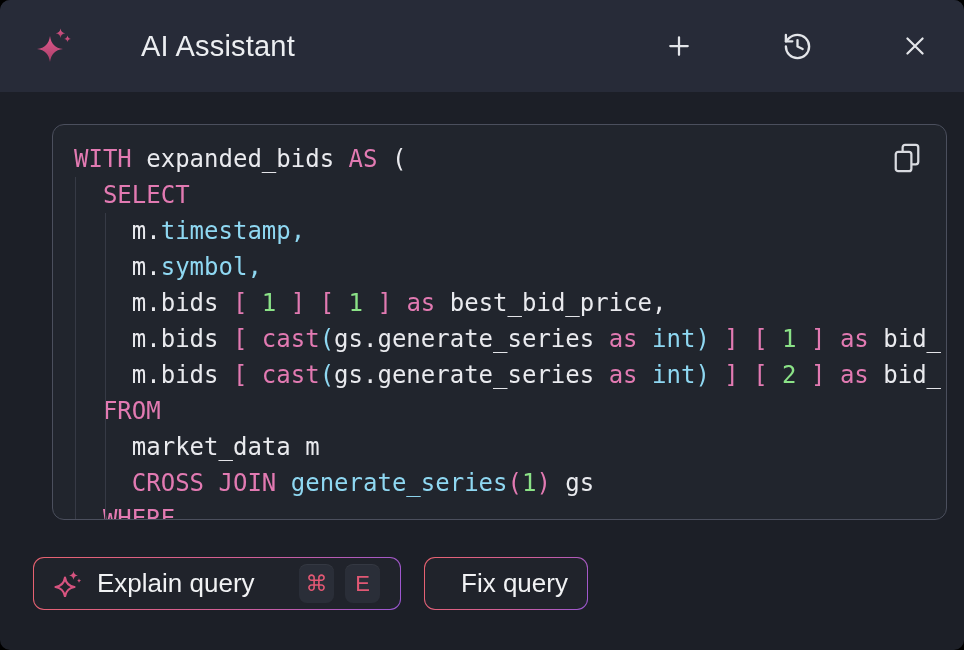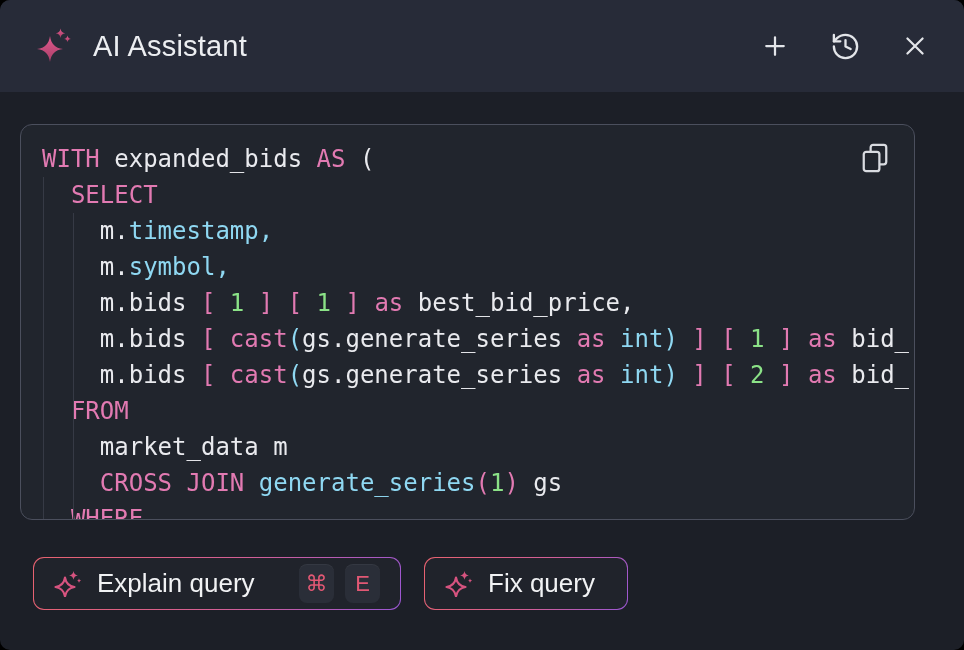--- a/index.html
+++ b/index.html
@@ -1,28 +1,28 @@
 <!DOCTYPE html>
 <html><head>
 <meta charset="utf-8">
 <style>
   html,body{margin:0;padding:0;background:#000;}
   body{width:964px;height:650px;font-family:"Liberation Sans",sans-serif;overflow:hidden;}
   .window{width:964px;height:650px;background:#1c1f27;border-radius:10px;overflow:hidden;position:relative;}
 
   
-  .hdr{height:92px;background:#272b38;display:flex;align-items:center;padding:0 27px 0 34px;box-sizing:border-box;}
+  .hdr{height:92px;background:#272b38;display:flex;align-items:center;padding:0 27px 0 34px;box-sizing:border-box;gap:48px;}
   .hdr-logo{width:40px;height:40px;flex:0 0 auto;}
   .hdr-title{color:#eceef1;font-size:29px;margin-left:19px;letter-spacing:.2px;}
   .hdr-spacer{flex:1;}
   .icon-btn{background:none;border:none;padding:0;margin:0;width:44px;height:44px;display:flex;align-items:center;justify-content:center;cursor:pointer;}
   .icon-btn + .icon-btn{margin-left:26px;}
 
   
-  .codebox{position:absolute;left:20px;top:124px;width:895px;height:396px;box-sizing:border-box;
+  .codebox{position:absolute;left:52px;top:124px;width:895px;height:396px;box-sizing:border-box;
     background:#21252d;border:1px solid #4b4f5d;border-radius:12px;overflow:hidden;}
   .codebox pre{margin:0;padding:16px 0 0 21px;font-family:"DejaVu Sans Mono",monospace;
     font-size:24px;line-height:36px;color:#e9eaee;white-space:pre;}
   .guide{position:absolute;width:1px;background:#363a45;bottom:0;}
   .g1{left:22px;top:52px;}
   .g2{left:52px;top:88px;}
   .copy-btn{position:absolute;top:18px;right:24px;width:30px;height:30px;background:none;border:none;padding:0;cursor:pointer;z-index:3;}
 
   .tk-kw{color:#e27ab2;}
   .tk-pl{color:#e9eaee;}
@@ -31,21 +31,21 @@
   .tk-cy{color:#8fd8f2;}
 
   
   .actions{position:absolute;left:33px;top:557px;display:flex;gap:23px;}
   .btn-ai{height:53px;border-radius:11px;border:1.5px solid transparent;cursor:pointer;
     background:linear-gradient(#20232b,#20232b) padding-box,
                linear-gradient(115deg,#e8626f 0%,#d35f96 55%,#9a57d3 100%) border-box;
     display:flex;align-items:center;padding:0 20px 0 20px;box-sizing:border-box;color:#f1f2f4;
     font-family:"Liberation Sans",sans-serif;font-size:26px;}
   .btn-explain{width:368px;}
-  .btn-fix{width:204px;}
+  .btn-fix{width:164px;}
   .btn-label{margin-left:16px;white-space:nowrap;}
   .kbd-group{display:flex;gap:11px;margin-left:auto;}
   .kbd{width:35px;height:39px;border-radius:8px;background:#2a2e38;color:#e25874;
     display:flex;align-items:center;justify-content:center;font-size:22px;
     box-shadow:inset 0 1px 0 rgba(255,255,255,.05);}
 </style>
 </head>
 <body>
 
 <div class="window">

